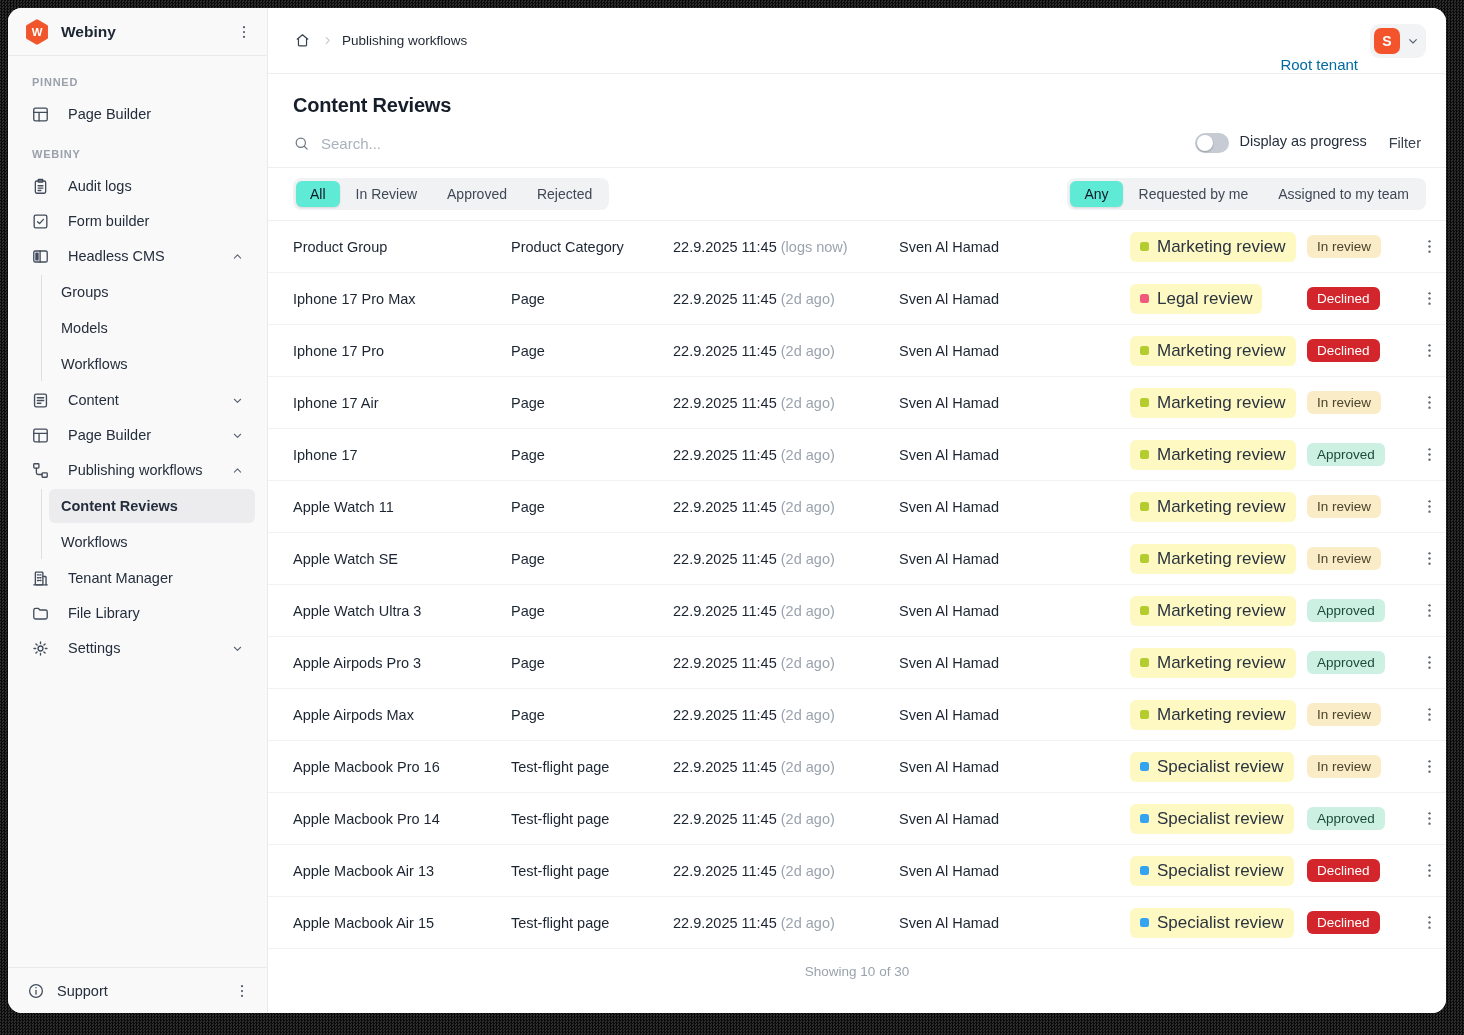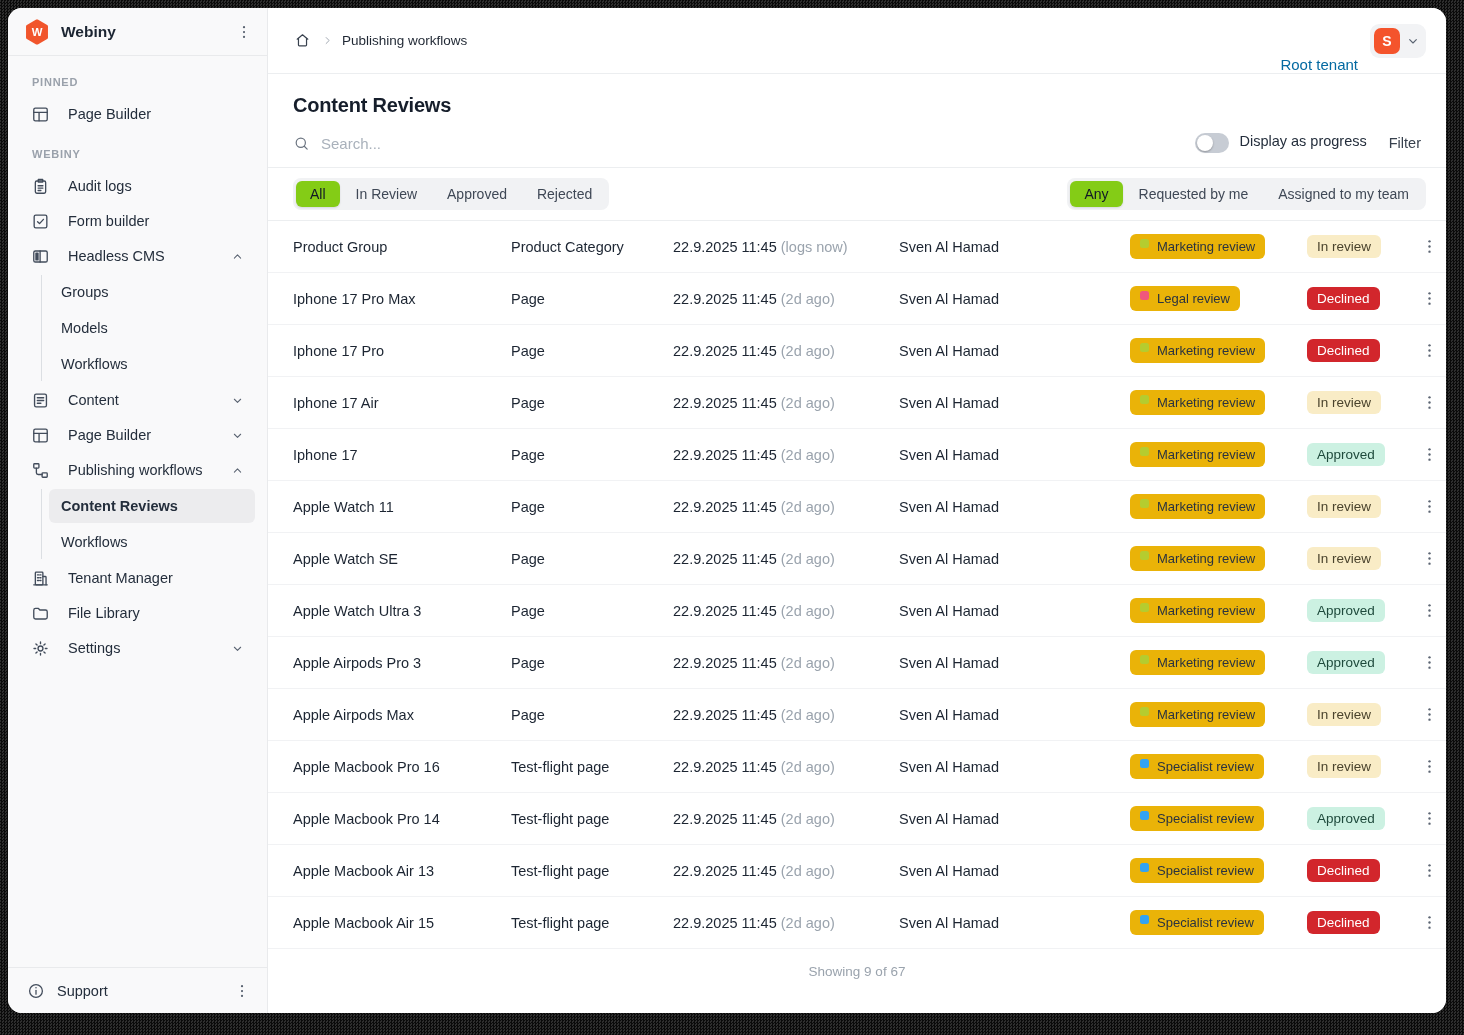--- a/index.html
+++ b/index.html
@@ -54,28 +54,28 @@
   .search-input::placeholder { color:#a9b1bb; }
   .right-controls { margin-left:auto; display:flex; align-items:center; gap:22px; }
   .toggle-wrap { display:flex; align-items:flex-start; gap:10px; cursor:pointer; border:none; background:none; }
   .toggle { width:34px; height:20px; border-radius:10px; background:#c7ccd4; position:relative; display:inline-block; }
   .knob { position:absolute; left:2px; top:2px; width:16px; height:16px; border-radius:50%; background:#fff; box-shadow:0 1px 2px rgba(0,0,0,.28); }
   .toggle-label { font-size:14.5px; color:#242e3c; }
   .filter-btn { background:none; border:none; font-family:inherit; font-size:14.5px; color:#38414e; cursor:pointer; }
   .tabs-row { display:flex; align-items:center; justify-content:space-between; padding:10px 20px 10px 25px; border-bottom:1px solid #eceef0; }
   .segmented { display:flex; background:#f1f2f4; border-radius:8px; padding:3px; gap:2px; }
   .seg-btn { border:none; background:transparent; font-family:inherit; font-size:14px; color:#3f4856; padding:5px 14px; border-radius:6px; cursor:pointer; white-space:nowrap; }
-  .seg-btn.active { background:#84cc16; color:#111827; box-shadow:0 1px 2px rgba(16,24,40,.12); }
+  .seg-btn.active { background:#5eead4; color:#111827; box-shadow:0 1px 2px rgba(16,24,40,.12); }
   
   .thead, .trow { display:grid; grid-template-columns:218px 162px 226px 231px 177px minmax(90px,1fr) 44px; align-items:center; padding:0 18px 0 25px; }
   .thead { height:36px; font-size:13.5px; color:#545f6e; border-bottom:1px solid #eceef0; }
   .trow { height:52px; font-size:14.5px; color:#1c2532; border-bottom:1px solid #f1f2f4; cursor:default; }
   .cell { white-space:nowrap; overflow:hidden; text-overflow:ellipsis; padding-right:10px; }
   .ago { color:#9aa3ad; }
-  .wf-pill { display:inline-flex; gap:8px; background:#eab308; border-radius:6px; padding:5px 10px; font-size:13px; color:#2a3340; }
+  .wf-pill { display:inline-flex; align-items:center; gap:8px; background:#fef9c3; border-radius:6px; padding:5px 10px; font-size:17px; color:#2a3340; }
   .wf-dot { width:9px; height:9px; border-radius:2.5px; flex:0 0 9px; }
   .badge { display:inline-block; padding:4px 10px; border-radius:6px; font-size:13.5px; }
   .actions { display:flex; justify-content:flex-end; padding-right:0; }
   .kebab { background:none; border:none; color:#5b6472; cursor:pointer; display:flex; padding:2px; }
   .table-footer { flex:1; display:flex; justify-content:center; align-items:flex-start; padding-top:15px; font-size:13.5px; color:#9aa3ad; }
 </style>
 </head>
 <body>
 
 <div class="app">
@@ -550,16 +550,16 @@
                 <circle cx="12" cy="5.5" r="1.5" fill="currentColor" stroke="none"></circle>
                 <circle cx="12" cy="12" r="1.5" fill="currentColor" stroke="none"></circle>
                 <circle cx="12" cy="18.5" r="1.5" fill="currentColor" stroke="none"></circle>
               </svg>
             </button>
           </div>
         </div>
       </div>
 
     <div class="table-footer">
-      <span>Showing 9 of 67</span>
+      <span>Showing 10 of 30</span>
     </div>
   </main>
 </div>
 
 </body></html>

